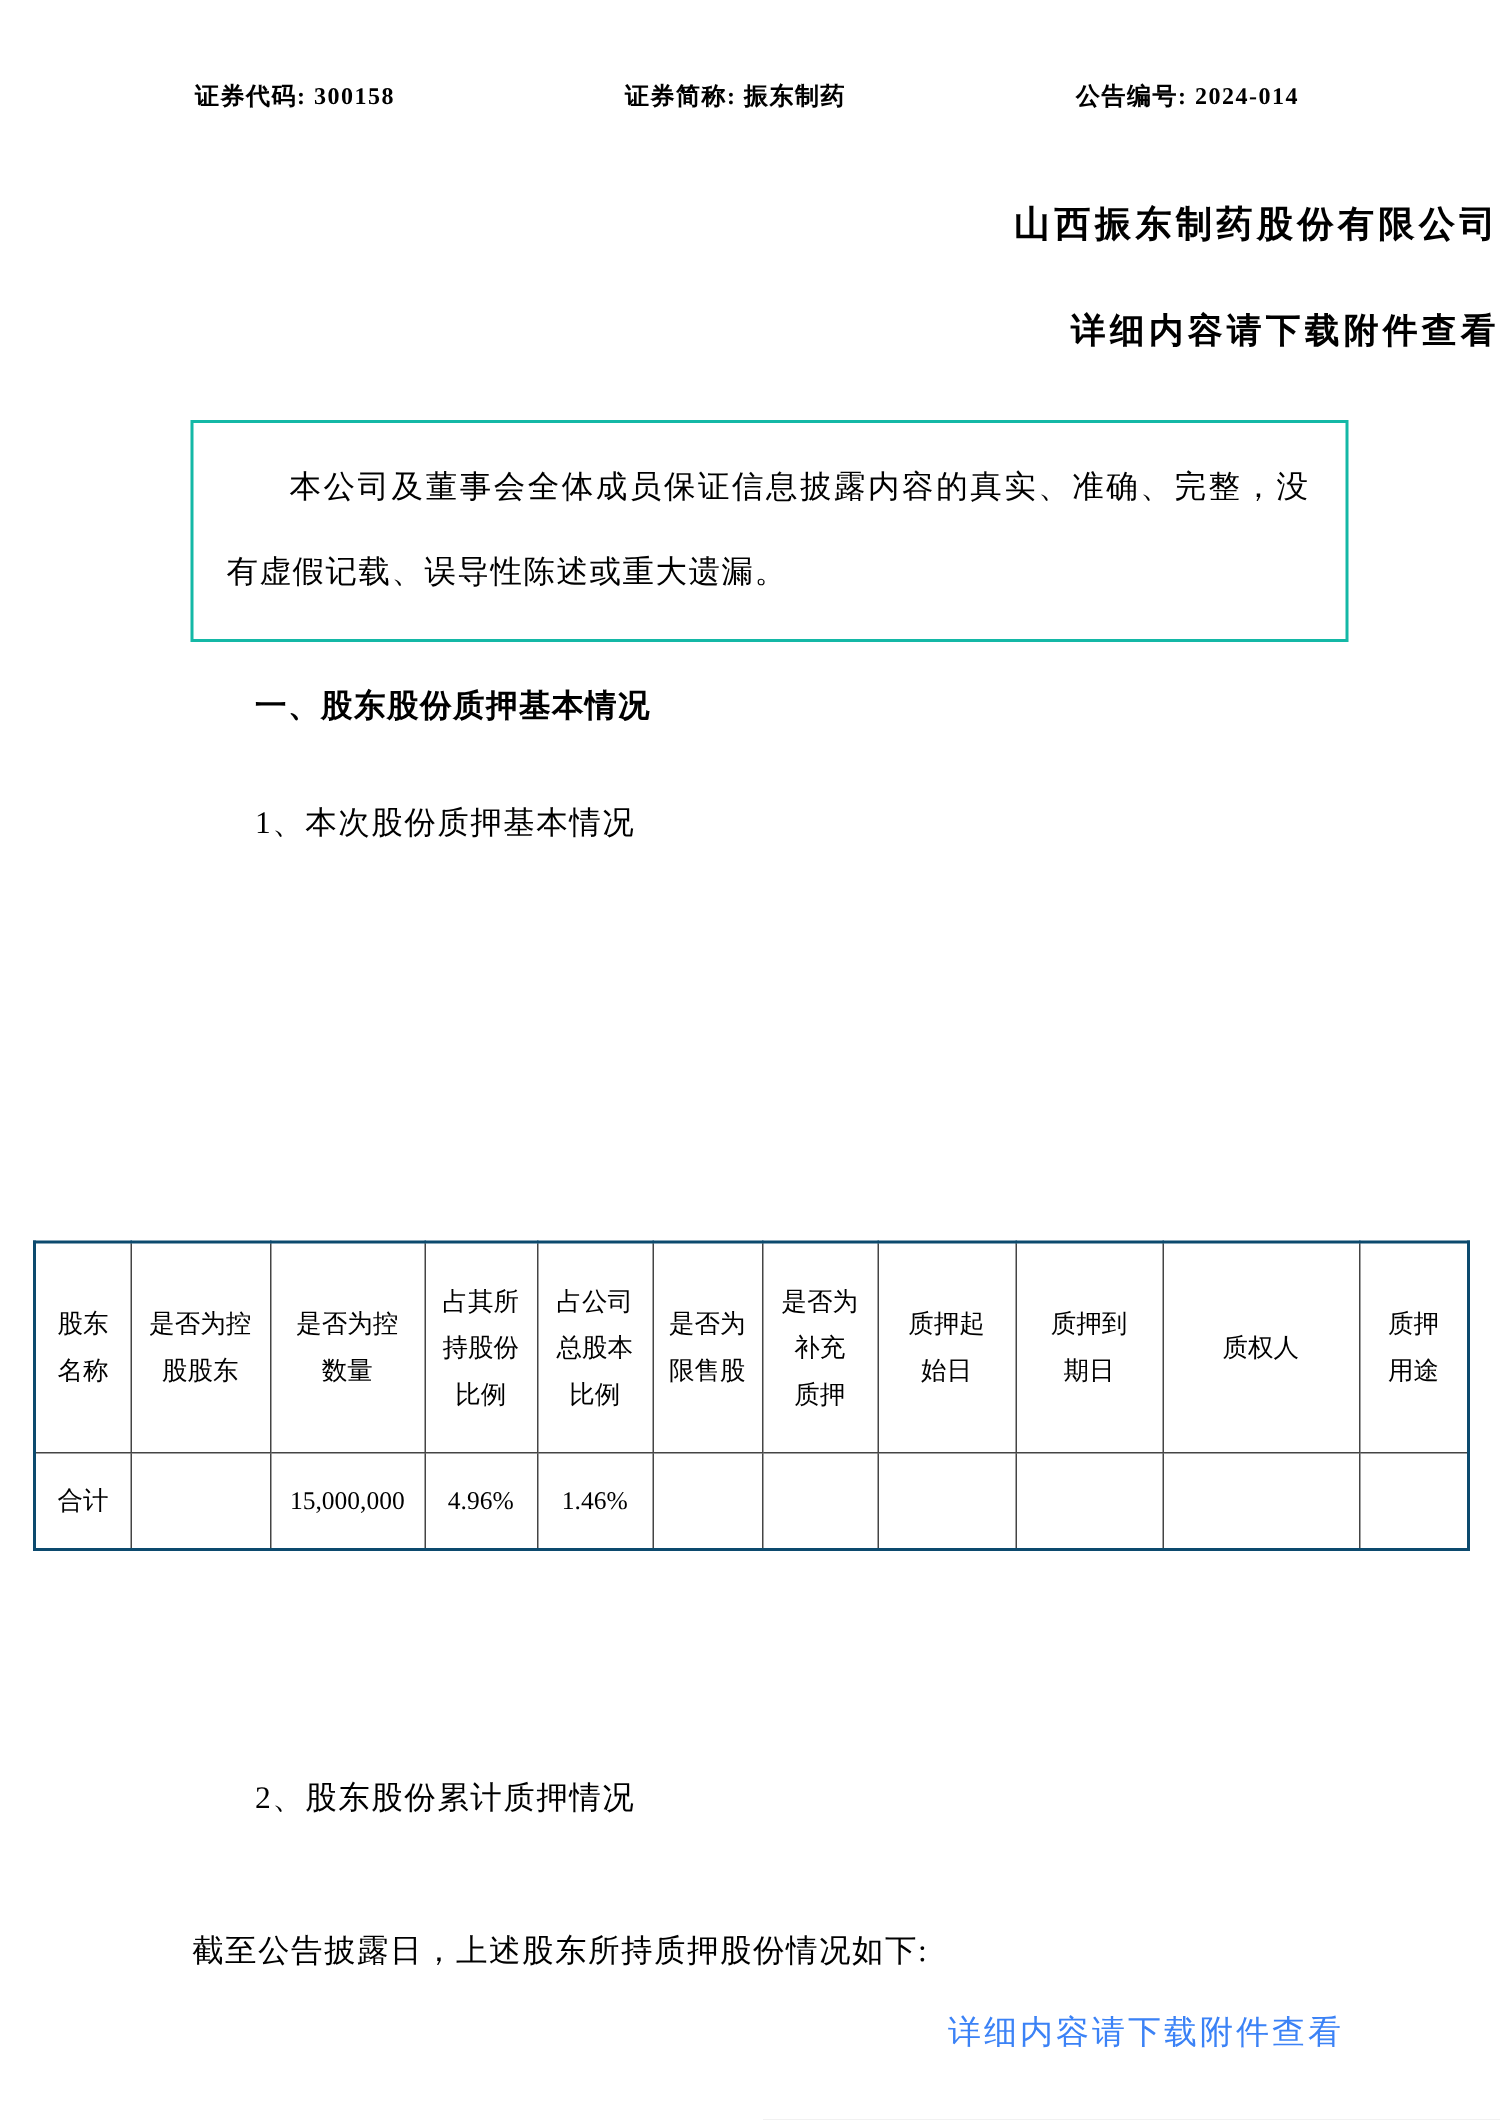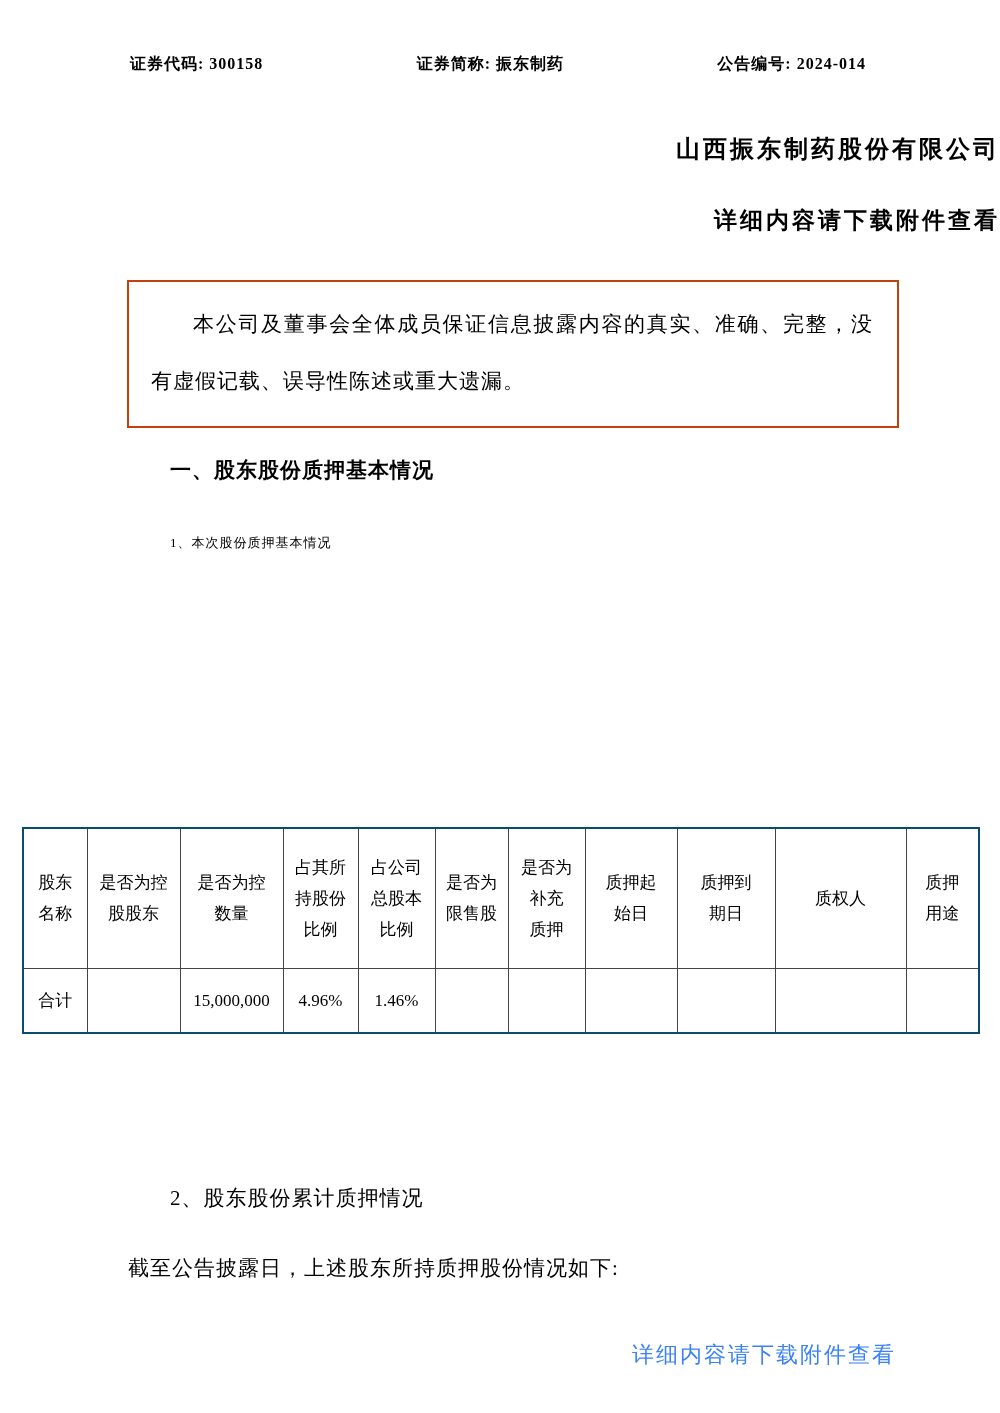--- a/index.html
+++ b/index.html
@@ -34,21 +34,21 @@
   }
   .title-line2 {
     margin-top: 40px;
     font-size: 23px;
     font-weight: bold;
     letter-spacing: 3px;
   }
   .disclaimer-box {
     width: 772px;
     margin: 44px 0 0 127px;
-    border: 2px solid #c2410c;
+    border: 2px solid #14b8a6;
     padding: 14px 24px 16px 22px;
     font-size: 21px;
     line-height: 57px;
     text-indent: 42px;
     text-align: justify;
     letter-spacing: 1px;
   }
   .body-paragraph {
     width: 758px;
     margin: 40px 0 0 128px;
@@ -59,21 +59,21 @@
     letter-spacing: 1px;
   }
   .section-heading {
     margin: 28px 0 0 170px;
     font-size: 21px;
     font-weight: bold;
     letter-spacing: 1px;
   }
   .sub-heading {
     margin: 50px 0 14px 170px;
-    font-size: 13px;
+    font-size: 21px;
     letter-spacing: 1px;
   }
   table.pledge-table {
     position: absolute;
     left: 22px;
     top: 827px;
     width: 956px;
     border-collapse: collapse;
     table-layout: fixed;
     border: 2px solid #0c4a6e;
@@ -85,21 +85,21 @@
     vertical-align: middle;
     white-space: pre-line;
     line-height: 31px;
     font-weight: normal;
     padding: 2px 2px;
   }
   tr.header-row  { height: 140px; }
   tr.data-row    { height: 111px; }
   tr.total-row   { height: 65px; }
   .after-table-1 { margin: 0; position: absolute; left: 170px; top: 1184px; font-size: 21px; letter-spacing: 1px; }
-  .after-table-2 { margin: 0; position: absolute; left: 128px; top: 1254px; font-size: 21px; letter-spacing: 1px; }
+  .after-table-2 { margin: 0; position: absolute; left: 128px; top: 1286px; font-size: 21px; letter-spacing: 1px; }
   .attachment-note {
     position: absolute;
     right: 104px;
     top: 1340px;
     font-size: 22px;
     letter-spacing: 2px;
     font-family: "Liberation Sans", "DejaVu Sans", sans-serif;
     cursor: pointer;
   }
 </style>

